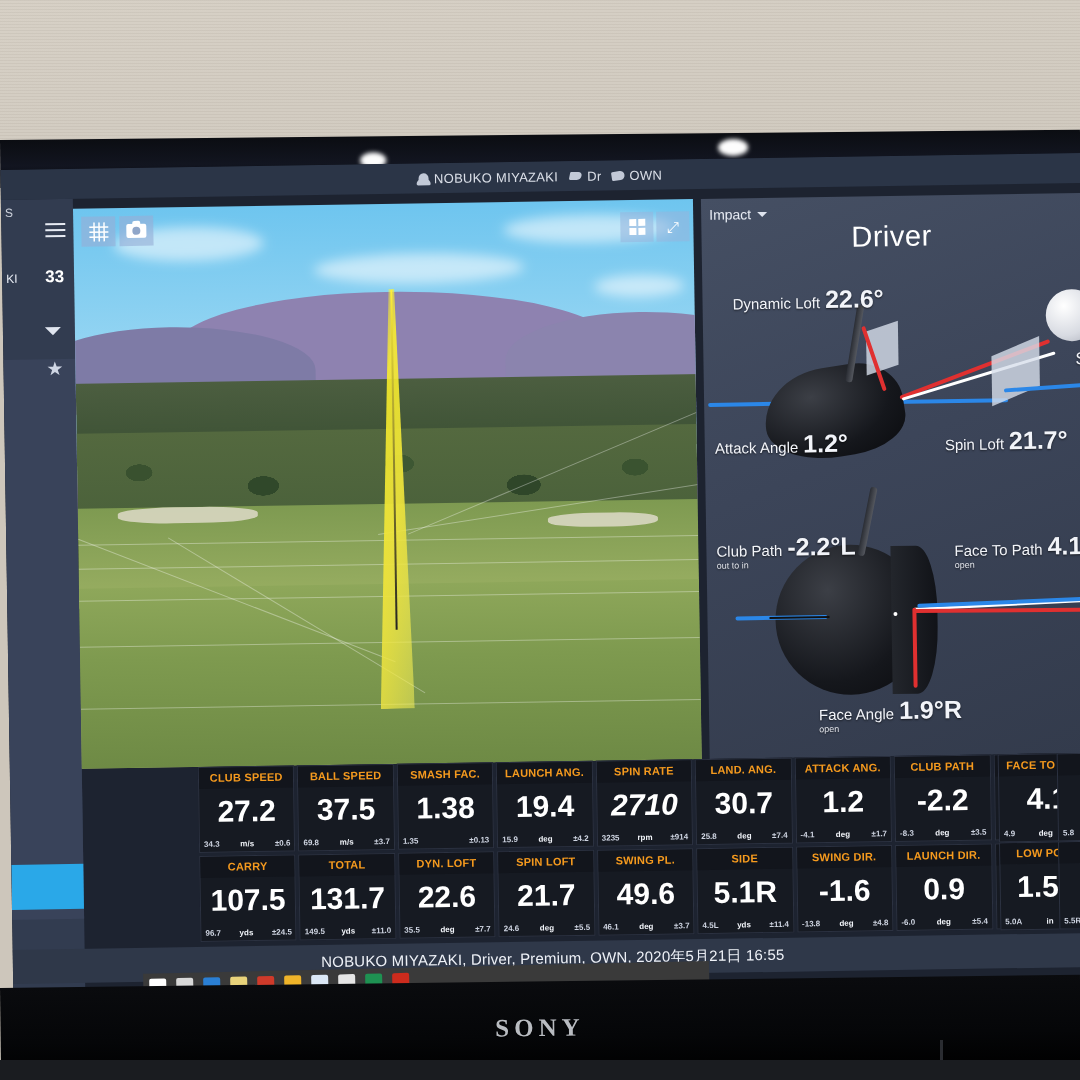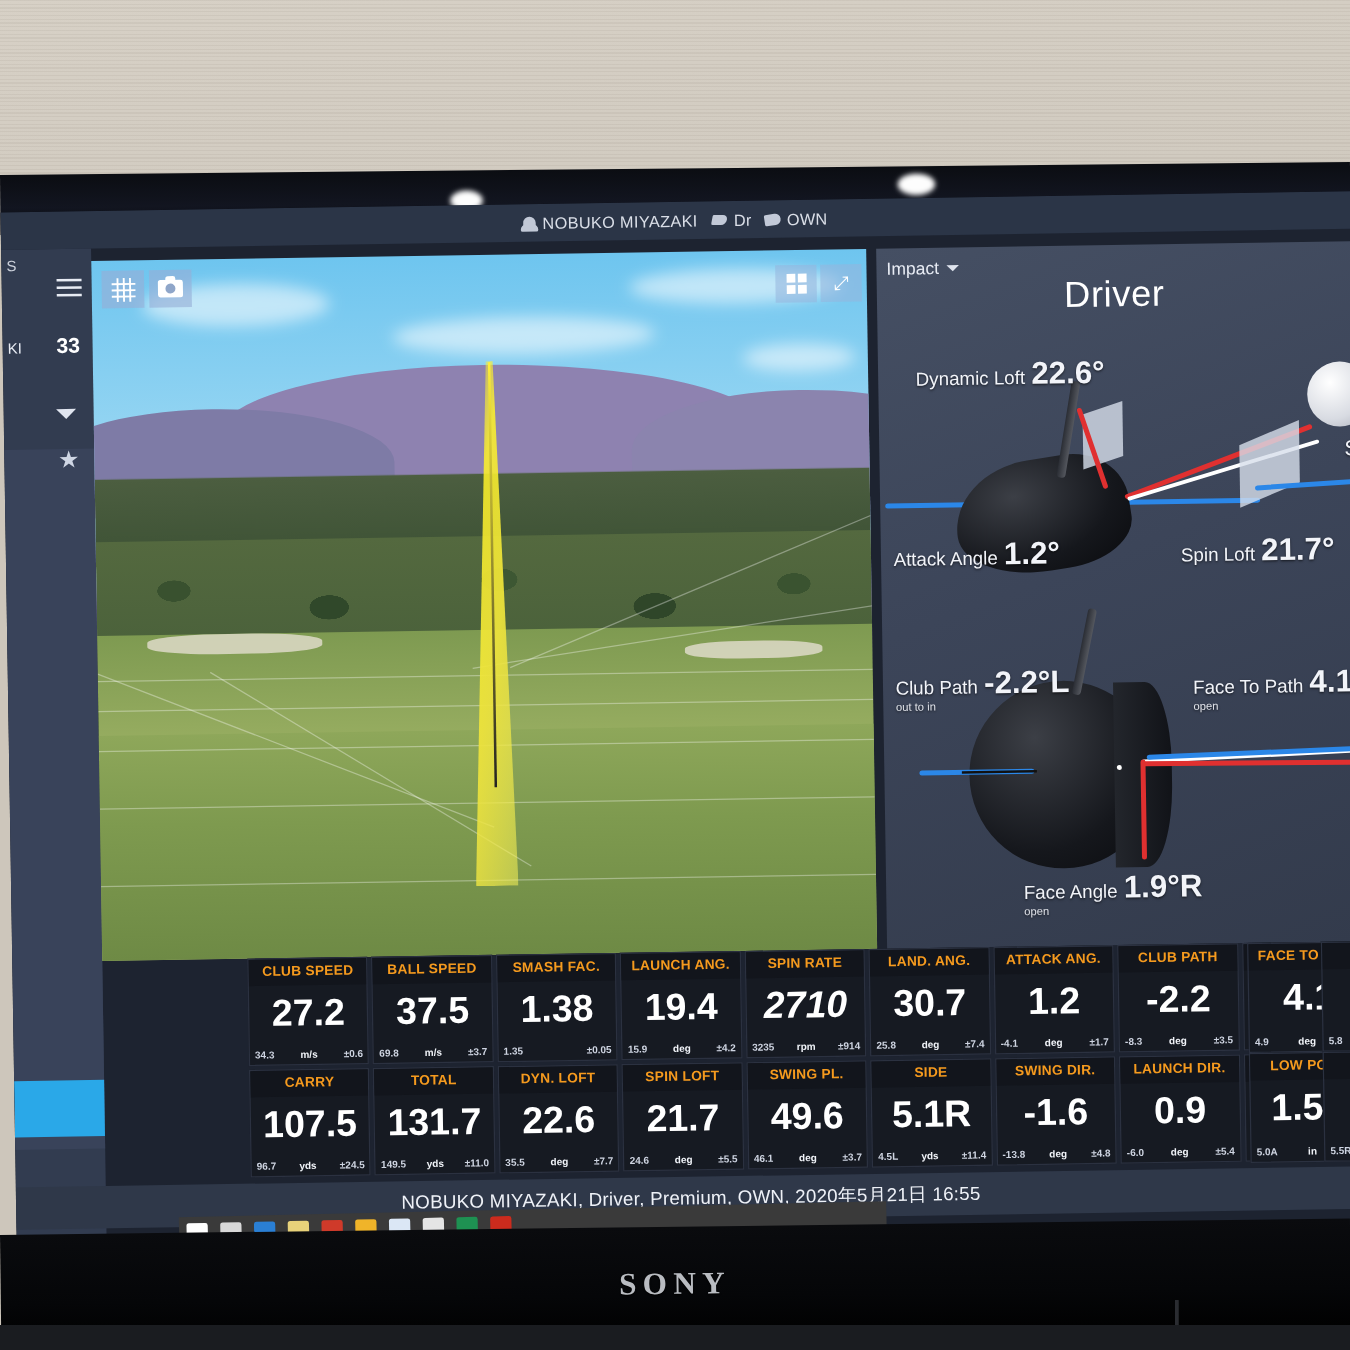--- a/index.html
+++ b/index.html
@@ -336,21 +336,21 @@
             <span class="u">m/s</span>
             <span>±3.7</span>
           </div>
         </div>
         <div class="cell">
           <div class="c-title">SMASH FAC.</div>
           <div class="c-val">1.38</div>
           <div class="c-foot">
             <span>1.35</span>
             <span class="u"></span>
-            <span>±0.05</span>
+            <span>±0.13</span>
           </div>
         </div>
         <div class="cell">
           <div class="c-title">LAUNCH ANG.</div>
           <div class="c-val">19.4</div>
           <div class="c-foot">
             <span>15.9</span>
             <span class="u">deg</span>
             <span>±4.2</span>
           </div>

